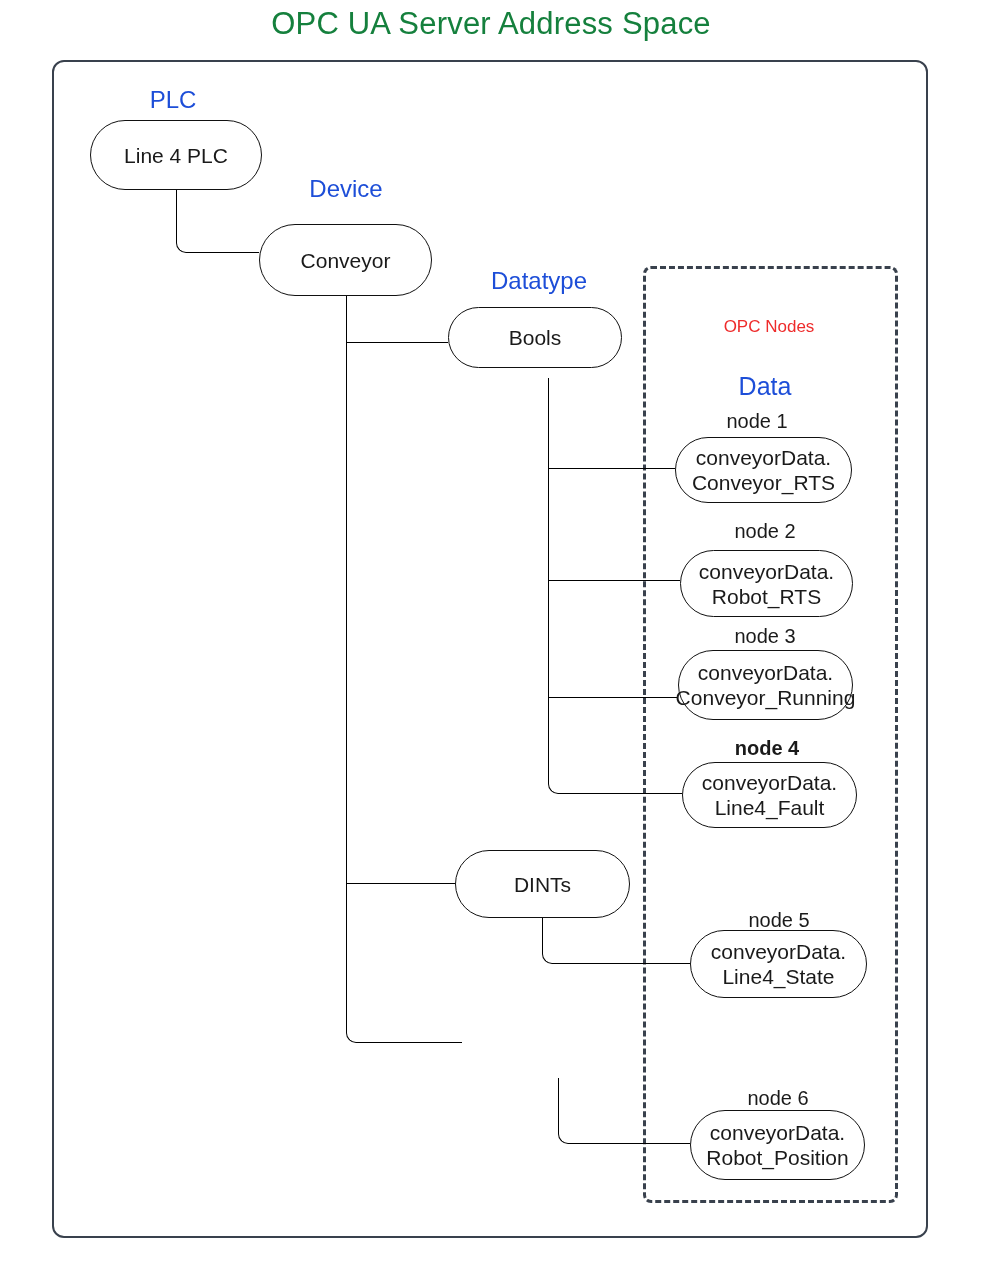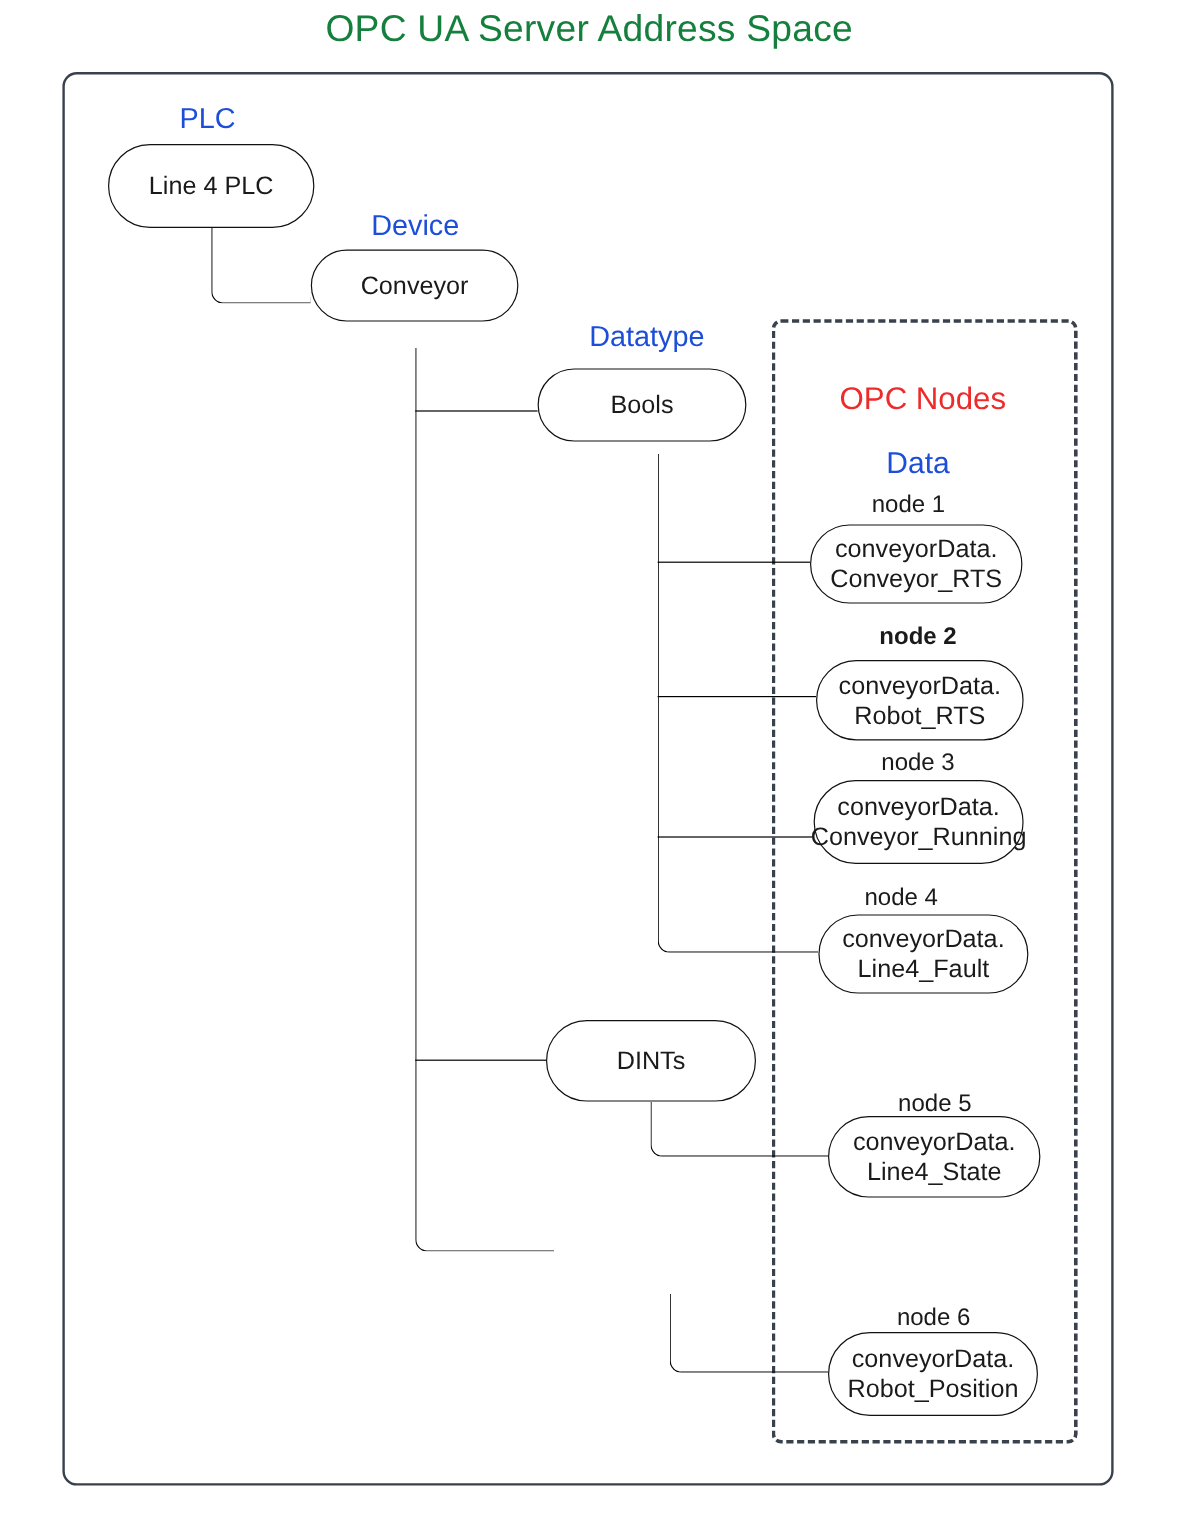--- a/index.html
+++ b/index.html
@@ -44,21 +44,21 @@
     box-sizing: border-box;
   }
   .section-label {
     position: absolute;
     transform: translateX(-50%);
     font-size: 24px;
     color: #1d4ed8;
     white-space: nowrap;
   }
   .opc-nodes-label {
-    font-size: 26px;
+    font-size: 17px;
     color: #ee2b2b;
   }
   .data-label { font-size: 25px; }
   .node-label {
     position: absolute;
     transform: translateX(-50%);
     font-size: 20px;
     color: #1a1a1a;
     white-space: nowrap;
   }
@@ -119,34 +119,34 @@
   <div class="hline" style="left:548px; top:468px; width:127px;"></div>
   <div class="hline" style="left:548px; top:580px; width:132px;"></div>
   <div class="hline" style="left:548px; top:697px; width:130px;"></div>
 
   <div class="elbow" style="left:542px; top:918px; width:148px; height:46px;"></div>
   <div class="elbow" style="left:558px; top:1078px; width:132px; height:66px;"></div>
 
   <div class="pill" style="left:90px;  top:120px;  width:172px; height:70px;">
     <div class="line">Line 4 PLC</div>
   </div>
-  <div class="pill" style="left:259px; top:208px;  width:173px; height:60px;">
+  <div class="pill" style="left:259px; top:224px;  width:173px; height:72px;">
     <div class="line">Conveyor</div>
   </div>
   <div class="pill" style="left:448px; top:307px;  width:174px; height:61px;">
     <div class="line">Bools</div>
   </div>
   <div class="pill" style="left:455px; top:850px;  width:175px; height:68px;">
     <div class="line">DINTs</div>
   </div>
 
   <div class="node-label" style="left:757px; top:410px;">node 1</div>
-  <div class="node-label" style="left:765px; top:520px;font-weight:bold;">node 2</div>
+  <div class="node-label" style="left:765px; top:520px;">node 2</div>
   <div class="node-label" style="left:765px; top:625px;">node 3</div>
-  <div class="node-label" style="left:751px; top:737px;">node 4</div>
+  <div class="node-label" style="left:767px; top:737px;font-weight:bold;">node 4</div>
   <div class="node-label" style="left:779px; top:909px;">node 5</div>
   <div class="node-label" style="left:778px; top:1087px;">node 6</div>
 
   <div class="pill" style="left:675px; top:437px;  width:177px; height:66px;">
     <div class="line">conveyorData.</div>
     <div class="line">Conveyor_RTS</div>
   </div>
   <div class="pill" style="left:680px; top:550px;  width:173px; height:67px;">
     <div class="line">conveyorData.</div>
     <div class="line">Robot_RTS</div>

